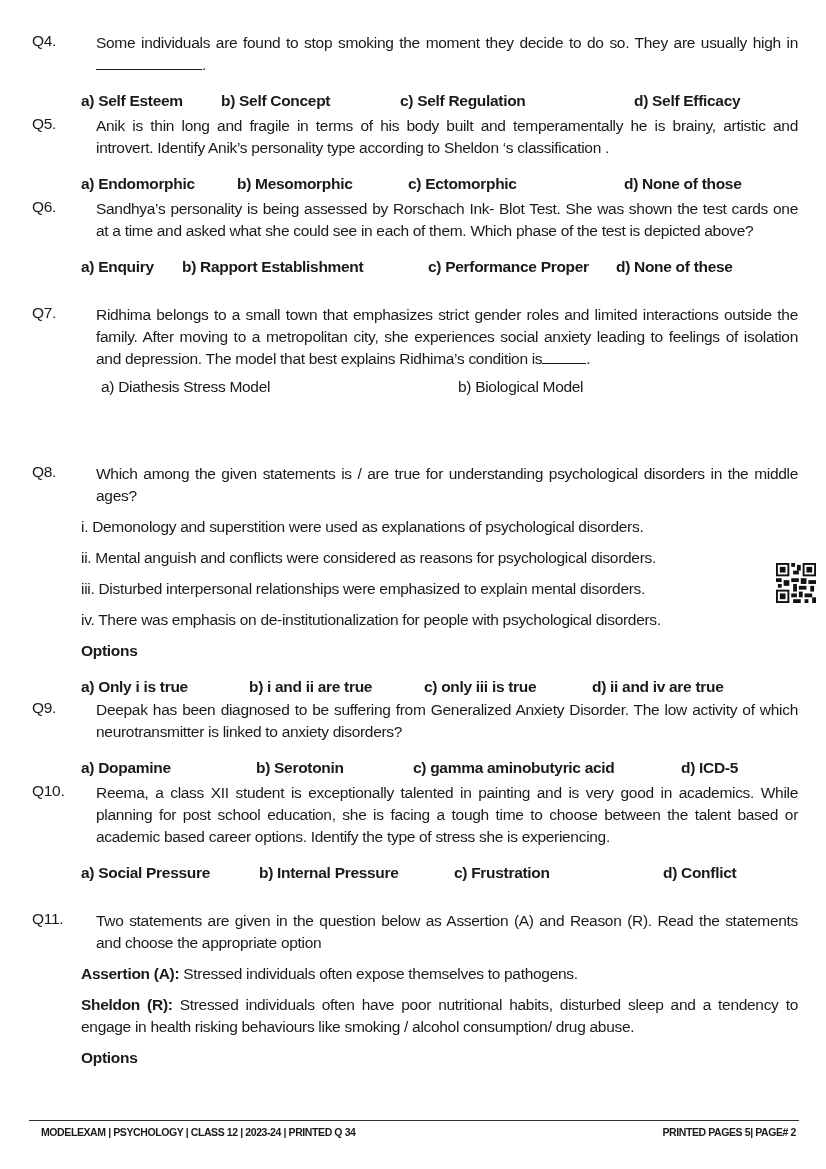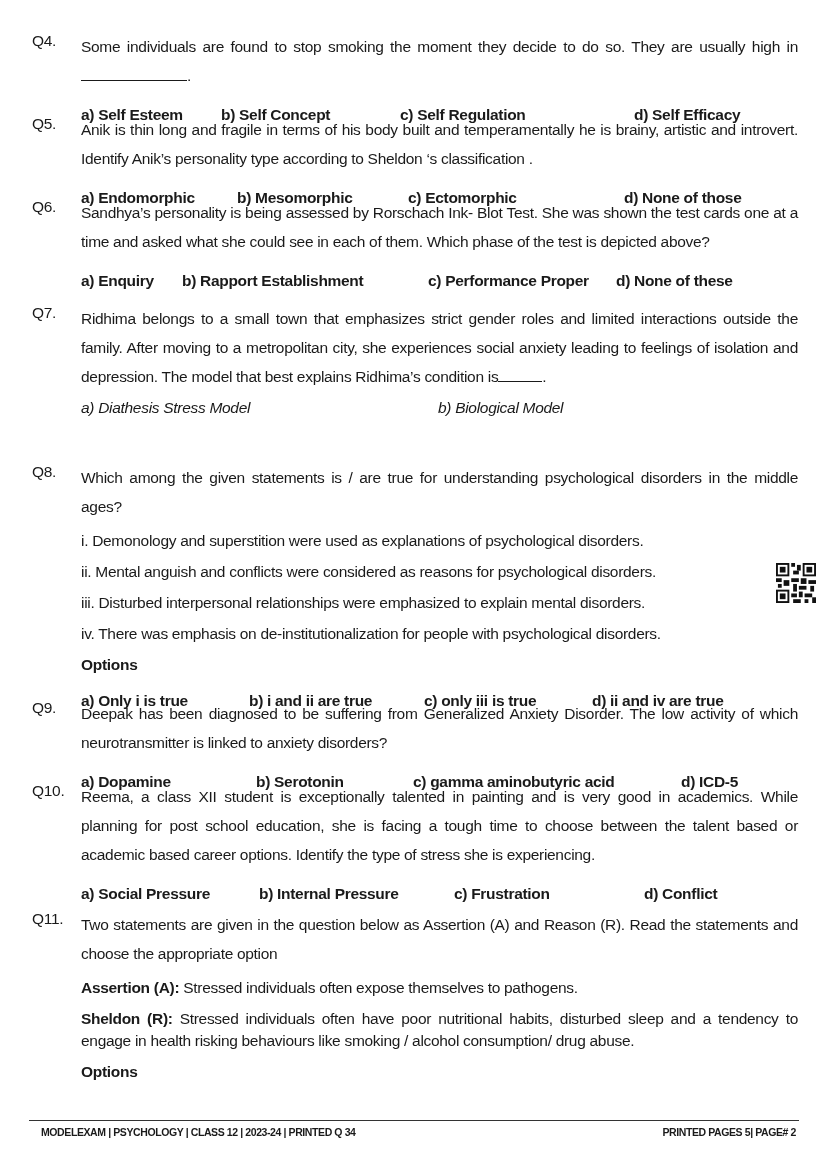--- a/index.html
+++ b/index.html
@@ -3,27 +3,27 @@
 <meta charset="utf-8">
 <style>
   html, body { margin: 0; padding: 0; background: #ffffff; }
   body {
     width: 826px; height: 1169px; position: relative; overflow: hidden;
     font-family: "Liberation Sans", sans-serif; color: #1a1a1a;
   }
   .page { position: absolute; left: 0; top: 0; width: 826px; height: 1169px; }
   .q { position: absolute; left: 32px; width: 766px; font-size: 15.5px; letter-spacing: -0.3px; }
   .qnum { position: absolute; left: 0; top: 0; width: 48px; }
-  .qtext { margin-left: 49px; line-height: 29px; text-align: justify; }
+  .qtext { margin-left: 64px; line-height: 22px; text-align: justify; }
   .opts { position: relative; margin-left: 49px; height: 22px; margin-top: 16px; font-weight: bold; }
   .opts span { position: absolute; top: 0; white-space: nowrap; }
   .blank { display: inline-block; border-bottom: 1px solid #1a1a1a; vertical-align: baseline; height: 12px; }
   .stmt { margin-left: 49px; margin-top: 9px; line-height: 22px; }
   .bold { font-weight: bold; }
-  .grid2 { position: relative; margin-left: 49px; height: 22px; margin-top: 8px; font-style: italic; }
+  .grid2 { position: relative; margin-left: 69px; height: 22px; margin-top: 8px; }
   .grid2 span { position: absolute; top: 0; white-space: nowrap; }
   .qr { position: absolute; left: 776px; top: 563px; width: 40px; height: 40px; }
   .footer-rule { position: absolute; left: 29px; top: 1120px; width: 770px; height: 1px; background: #333; }
   .footer-left { position: absolute; left: 34px; top: 1126px; font-size: 10.5px; font-weight: bold; letter-spacing: -0.4px; margin-left: 7px; }
   .footer-right { position: absolute; right: 30px; top: 1126px; font-size: 10.5px; font-weight: bold; letter-spacing: -0.4px; }
 </style>
 </head>
 <body>
 
 <div class="page">
@@ -130,21 +130,21 @@
     </div>
   </div>
 
   <div class="q" style="top:782px;">
     <div class="qnum">Q10.</div>
     <div class="qtext">Reema, a class XII student is exceptionally talented in painting and is very good in academics. While planning for post school education, she is facing a tough time to choose between the talent based or academic based career options. Identify the type of stress she is experiencing.</div>
     <div class="opts">
       <span style="left:0">a) Social Pressure</span>
       <span style="left:178px">b) Internal Pressure</span>
       <span style="left:373px">c) Frustration</span>
-      <span style="left:563px">d) Conflict</span>
+      <span style="left:582px">d) Conflict</span>
     </div>
   </div>
 
   <div class="q" style="top:910px;">
     <div class="qnum">Q11.</div>
     <div class="qtext">Two statements are given in the question below as Assertion (A) and Reason (R). Read the statements and choose the appropriate option</div>
     <div class="stmt"><span class="bold">Assertion (A):</span><span> Stressed individuals often expose themselves to pathogens.</span></div>
     <div class="stmt" style="text-align:justify;"><span class="bold">Sheldon (R):</span><span> Stressed individuals often have poor nutritional habits, disturbed sleep and a tendency to engage in health risking behaviours like smoking / alcohol consumption/ drug abuse.</span></div>
     <div class="stmt bold">Options</div>
   </div>

